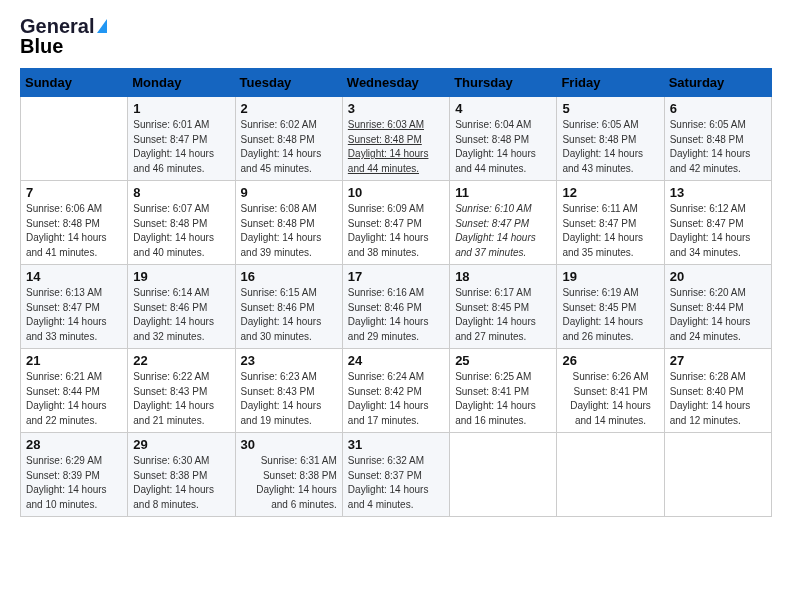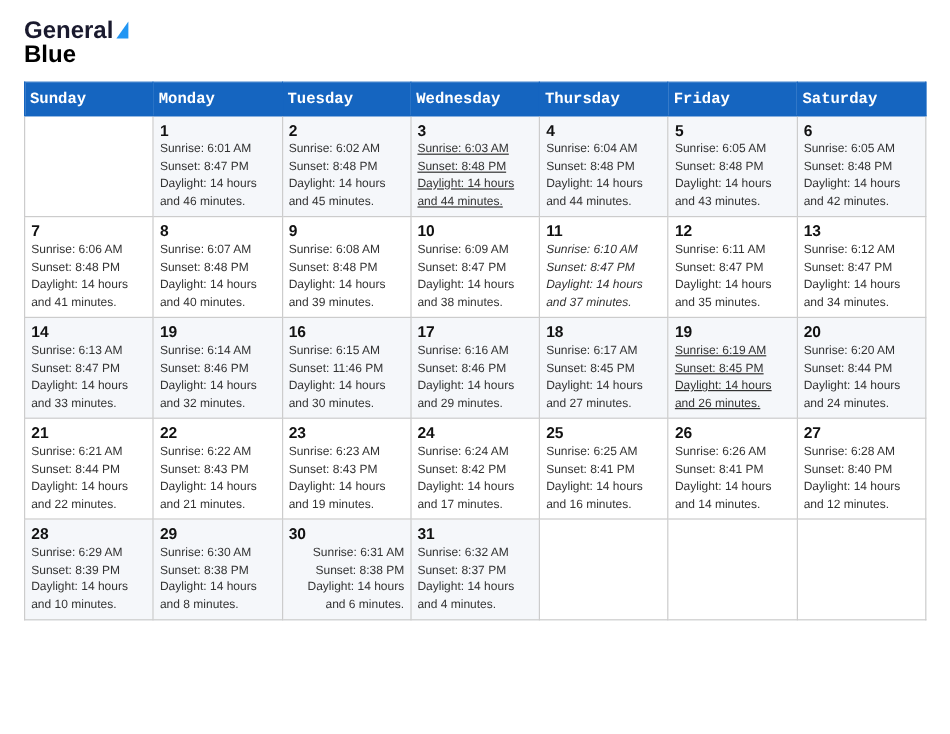--- a/index.html
+++ b/index.html
@@ -38,22 +38,21 @@
       font-size: 15px;
       color: #333;
     }
     table {
       width: 100%;
       border-collapse: collapse;
       table-layout: fixed;
     }
     thead tr {
       background-color: #1565c0;
-      color: #ffffff;
-      font-family: Liberation Mono, monospace;
+      color: #000000;
     }
     thead th {
       padding: 6px 4px;
       font-size: 13px;
       font-weight: bold;
       text-align: left;
       border: 1px solid #1565c0;
     }
     tbody tr {
       background: #fff;
@@ -221,41 +220,41 @@
           <td>
             <span class="day-num">19</span>
             <div class="day-info" style="white-space: pre-line;">Sunrise: 6:14 AM
 Sunset: 8:46 PM
 Daylight: 14 hours
 and 32 minutes.</div>
           </td>
           <td>
             <span class="day-num">16</span>
             <div class="day-info" style="white-space: pre-line;">Sunrise: 6:15 AM
-Sunset: 11:46 PM
+Sunset: 8:46 PM
 Daylight: 14 hours
 and 30 minutes.</div>
           </td>
           <td>
             <span class="day-num">17</span>
             <div class="day-info" style="white-space: pre-line;">Sunrise: 6:16 AM
 Sunset: 8:46 PM
 Daylight: 14 hours
 and 29 minutes.</div>
           </td>
           <td>
             <span class="day-num">18</span>
             <div class="day-info" style="white-space: pre-line;">Sunrise: 6:17 AM
 Sunset: 8:45 PM
 Daylight: 14 hours
 and 27 minutes.</div>
           </td>
           <td>
             <span class="day-num">19</span>
-            <div class="day-info" style="white-space: pre-line; text-decoration: underline;">Sunrise: 6:19 AM
+            <div class="day-info" style="white-space: pre-line;">Sunrise: 6:19 AM
 Sunset: 8:45 PM
 Daylight: 14 hours
 and 26 minutes.</div>
           </td>
           <td>
             <span class="day-num">20</span>
             <div class="day-info" style="white-space: pre-line;">Sunrise: 6:20 AM
 Sunset: 8:44 PM
 Daylight: 14 hours
 and 24 minutes.</div>
@@ -292,21 +291,21 @@
           </td>
           <td>
             <span class="day-num">25</span>
             <div class="day-info" style="white-space: pre-line;">Sunrise: 6:25 AM
 Sunset: 8:41 PM
 Daylight: 14 hours
 and 16 minutes.</div>
           </td>
           <td>
             <span class="day-num">26</span>
-            <div class="day-info" style="white-space: pre-line;">Sunrise: 6:26 AM
+            <div class="day-info" style="white-space: pre-line; text-align: center;">Sunrise: 6:26 AM
 Sunset: 8:41 PM
 Daylight: 14 hours
 and 14 minutes.</div>
           </td>
           <td>
             <span class="day-num">27</span>
             <div class="day-info" style="white-space: pre-line;">Sunrise: 6:28 AM
 Sunset: 8:40 PM
 Daylight: 14 hours
 and 12 minutes.</div>

